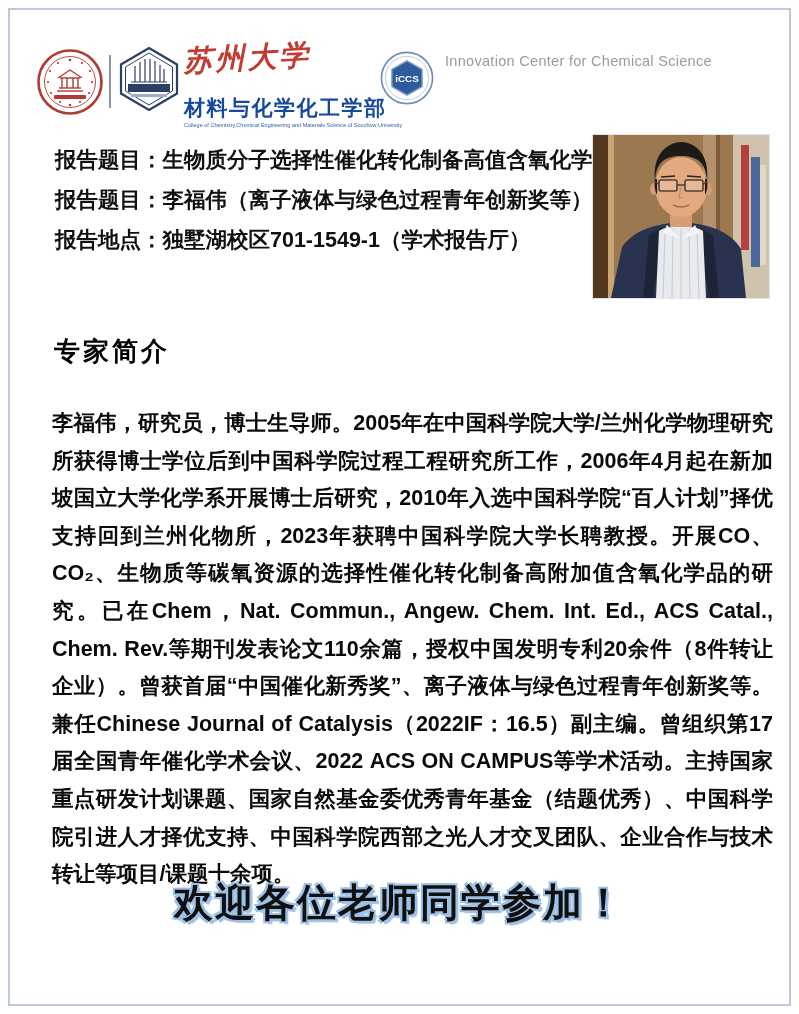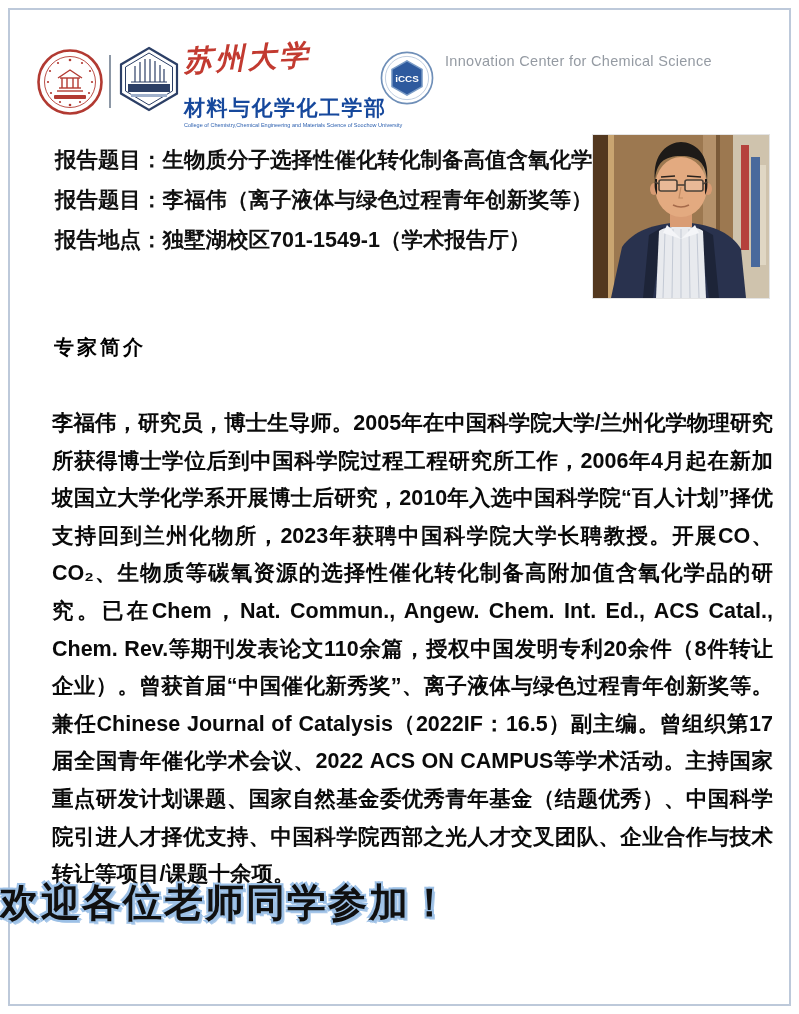--- a/index.html
+++ b/index.html
@@ -38,31 +38,32 @@
   .info{position:absolute;left:55px;top:140px;width:545px;}
   .info-row{
     font-size:21.5px;font-weight:700;color:#111;
     line-height:40px;white-space:nowrap;
   }
   
   .photo{position:absolute;left:593px;top:135px;width:176px;height:163px;outline:1px solid #e4e4e4;}
   
   .bio-heading{
     position:absolute;left:54px;top:334px;
-    font-size:20px;font-weight:800;color:#000;letter-spacing:3px;margin:0;
+    font-size:26px;font-weight:800;color:#000;letter-spacing:3px;margin:0;
   }
   .bio-text{
     position:absolute;left:49px;top:402px;width:721px;
     font-size:21.5px;font-weight:600;color:#0a0a0a;
     line-height:37.6px;margin:3px;
     text-align:justify;text-justify:inter-ideograph;
   }
   
   .welcome{
     position:absolute;left:0;right:0;top:876px;
+    text-align:center;
     font-size:39px;font-weight:800;color:#101010;letter-spacing:2px;
     text-shadow:
       2px 2px 0 #9cc0e6,
      -2px 2px 0 #9cc0e6,
       2px -2px 0 #9cc0e6,
      -2px -2px 0 #9cc0e6,
       3px 3px 0 #aecbea;
   }
 </style>
 </head>

